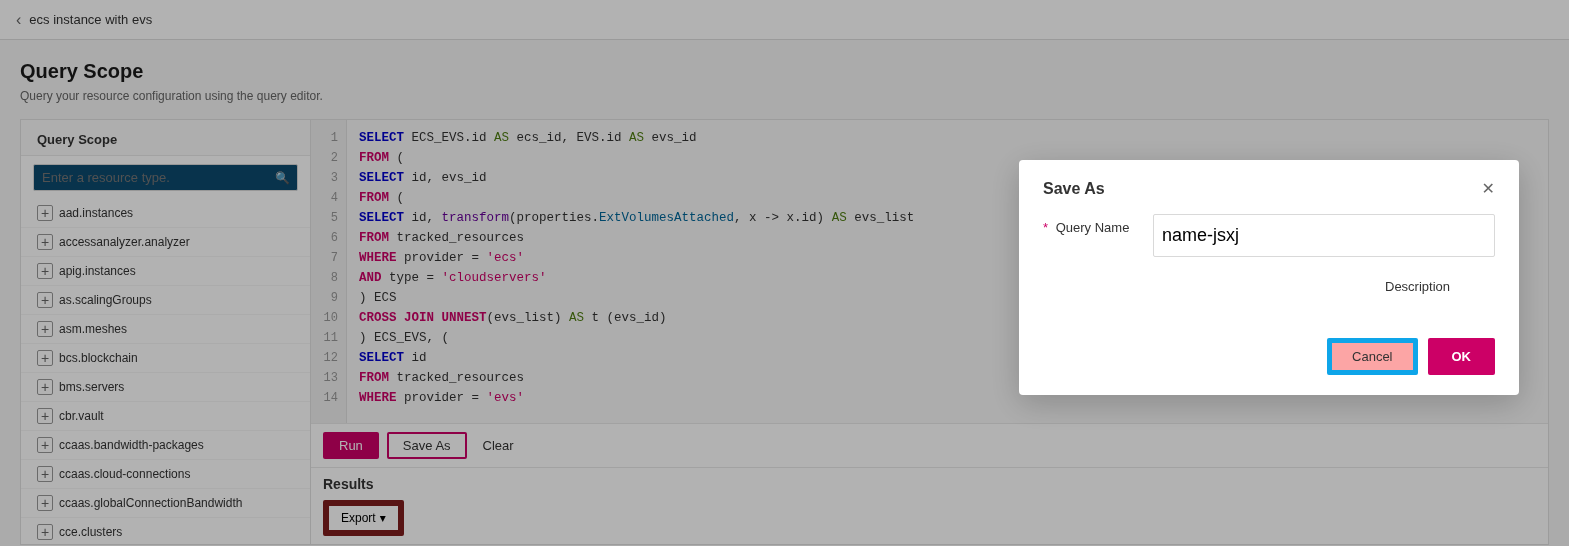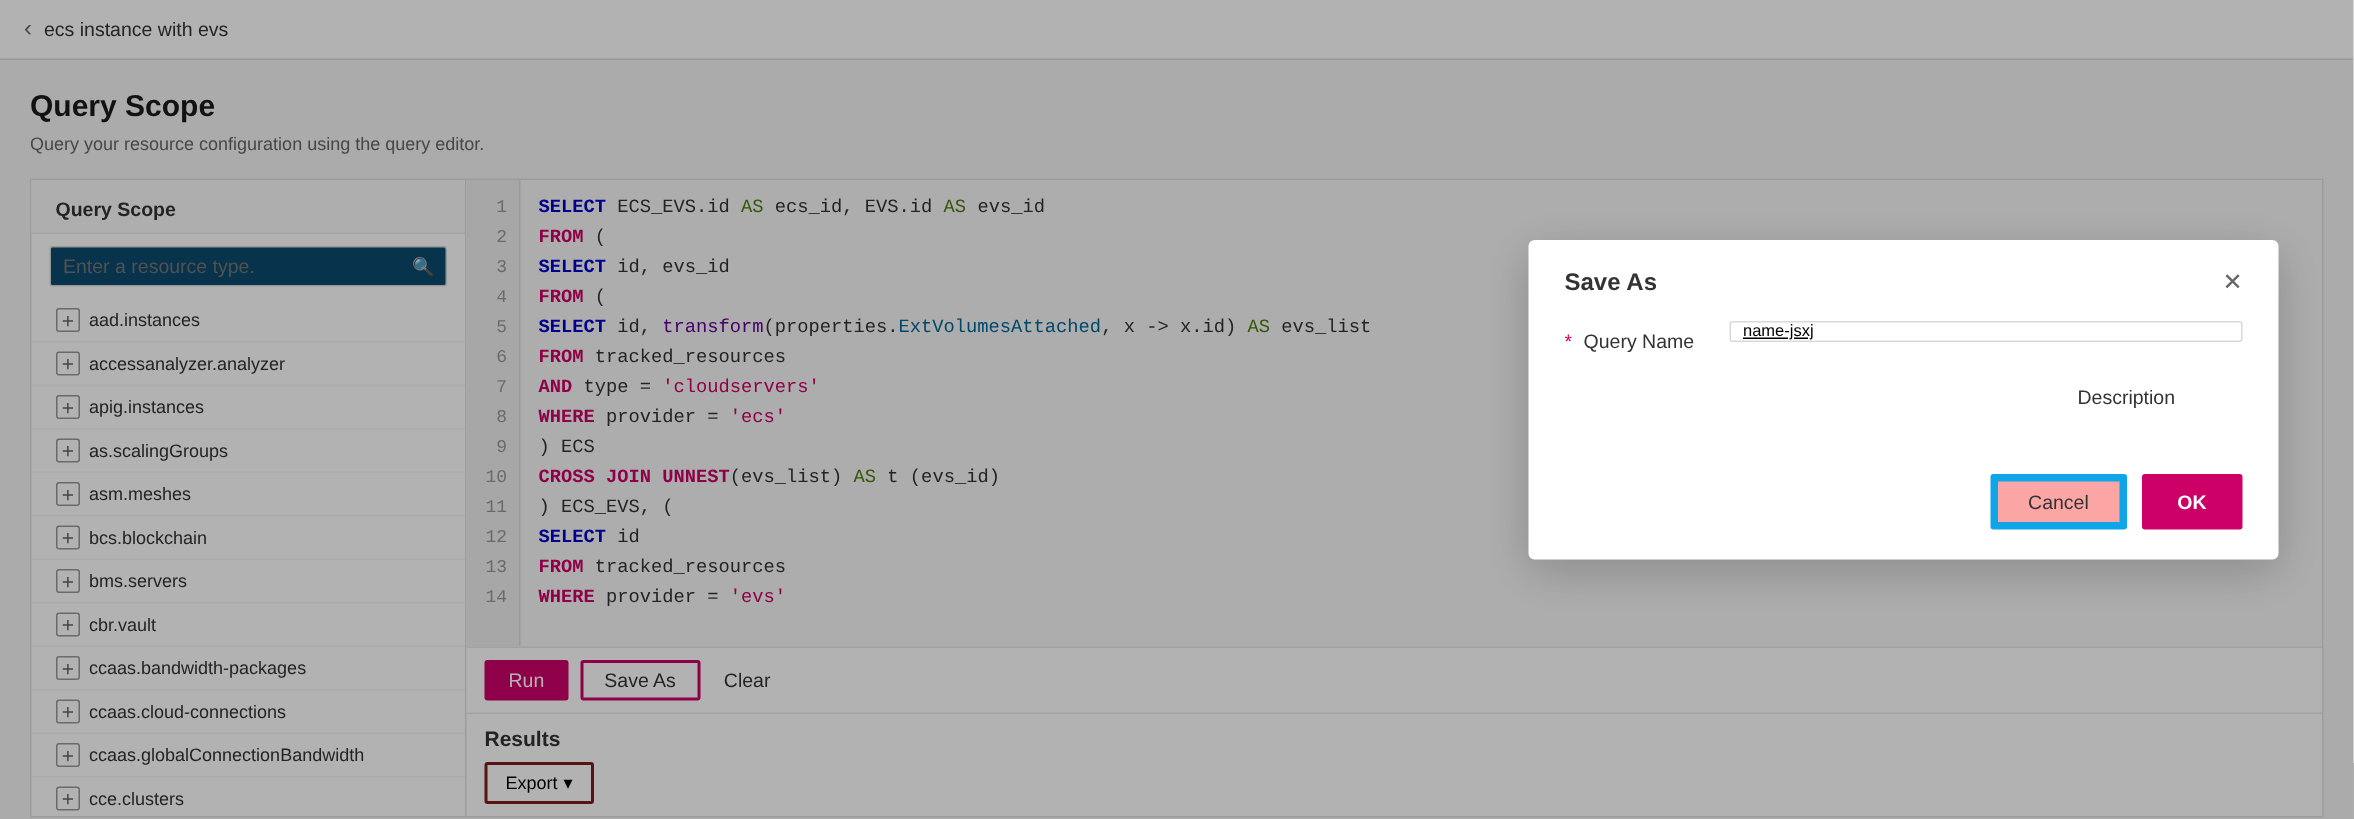--- a/index.html
+++ b/index.html
@@ -220,21 +220,21 @@
       padding: 8px 12px;
       border-top: 1px solid #e8e8e8;
     }
     .results-title {
       font-weight: 600;
       font-size: 14px;
       margin-bottom: 8px;
     }
     .btn-export {
       background: #fff;
-      border: 2px solid #7f1d1d;
+      border: 6px solid #7f1d1d;
       padding: 5px 12px;
       border-radius: 2px;
       cursor: pointer;
       font-size: 12px;
       display: inline-flex;
       align-items: center;
       gap: 4px;
     }
 
     
@@ -294,24 +294,23 @@
       flex-shrink: 0;
     }
     .required-star {
       color: #cc0066;
       margin-right: 4px;
     }
     .form-input {
       flex: 1;
       border: 1px solid #d9d9d9;
       border-radius: 2px;
-      padding: 0 8px;
-      font-size: 11px;
+      padding: 10px 8px;
+      font-size: 18px;
       outline: none;
-      text-decoration: underline;
     }
     .form-textarea {
       flex: 1;
       border: 1px solid #d9d9d9;
       border-radius: 2px;
       padding: 5px 8px;
       font-size: 13px;
       height: 80px;
       resize: none;
       outline: none;
@@ -443,22 +442,22 @@
               <div class="line-number">13</div>
               <div class="line-number">14</div>
             </div>
           <div class="code-content" id="code-content-container">
               <div class="code-line"><span class="kw-select">SELECT</span> ECS_EVS.id <span class="kw-as">AS</span> ecs_id, EVS.id <span class="kw-as">AS</span> evs_id</div>
               <div class="code-line"><span class="kw-from">FROM</span> (</div>
               <div class="code-line">    <span class="kw-select">SELECT</span> id, evs_id</div>
               <div class="code-line">    <span class="kw-from">FROM</span> (</div>
               <div class="code-line">        <span class="kw-select">SELECT</span> id, <span class="func-name">transform</span>(properties.<span class="field-name">ExtVolumesAttached</span>, x -&gt; x.id) <span class="kw-as">AS</span> evs_list</div>
               <div class="code-line">        <span class="kw-from">FROM</span> <span class="alias">tracked_resources</span></div>
+              <div class="code-line">        <span class="kw-where">WHERE</span> provider = <span class="str-val">'ecs'</span></div>
               <div class="code-line">            <span class="kw-and">AND</span> type = <span class="str-val">'cloudservers'</span></div>
-              <div class="code-line">        <span class="kw-where">WHERE</span> provider = <span class="str-val">'ecs'</span></div>
               <div class="code-line">    ) ECS</div>
               <div class="code-line">    <span class="kw-cross">CROSS JOIN</span> <span class="kw-unnest">UNNEST</span>(evs_list) <span class="kw-as">AS</span> t (evs_id)</div>
               <div class="code-line">) ECS_EVS, (</div>
               <div class="code-line">    <span class="kw-select">SELECT</span> id</div>
               <div class="code-line">        <span class="kw-from">FROM</span> <span class="alias">tracked_resources</span></div>
               <div class="code-line">        <span class="kw-where">WHERE</span> provider = <span class="str-val">'evs'</span></div>
             </div>
         </div>
       </div>
       <div class="editor-toolbar">

